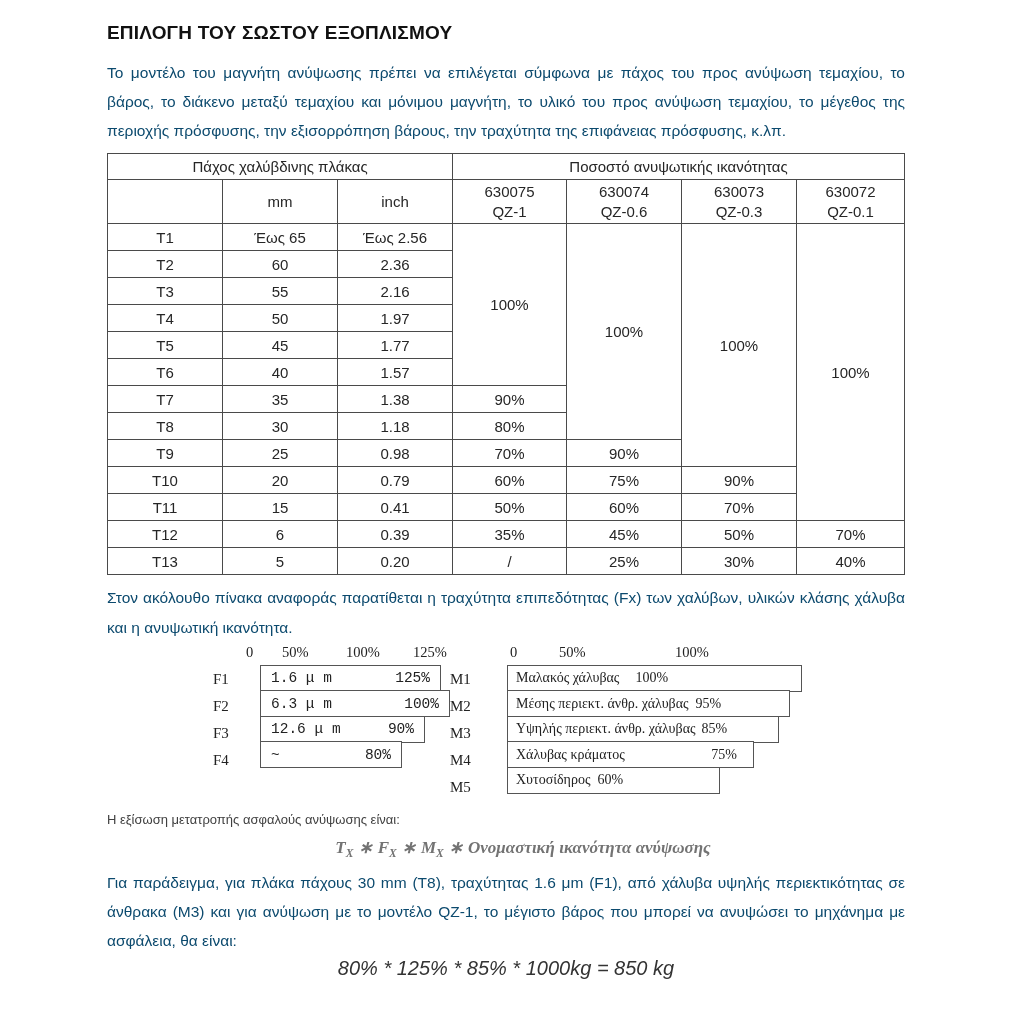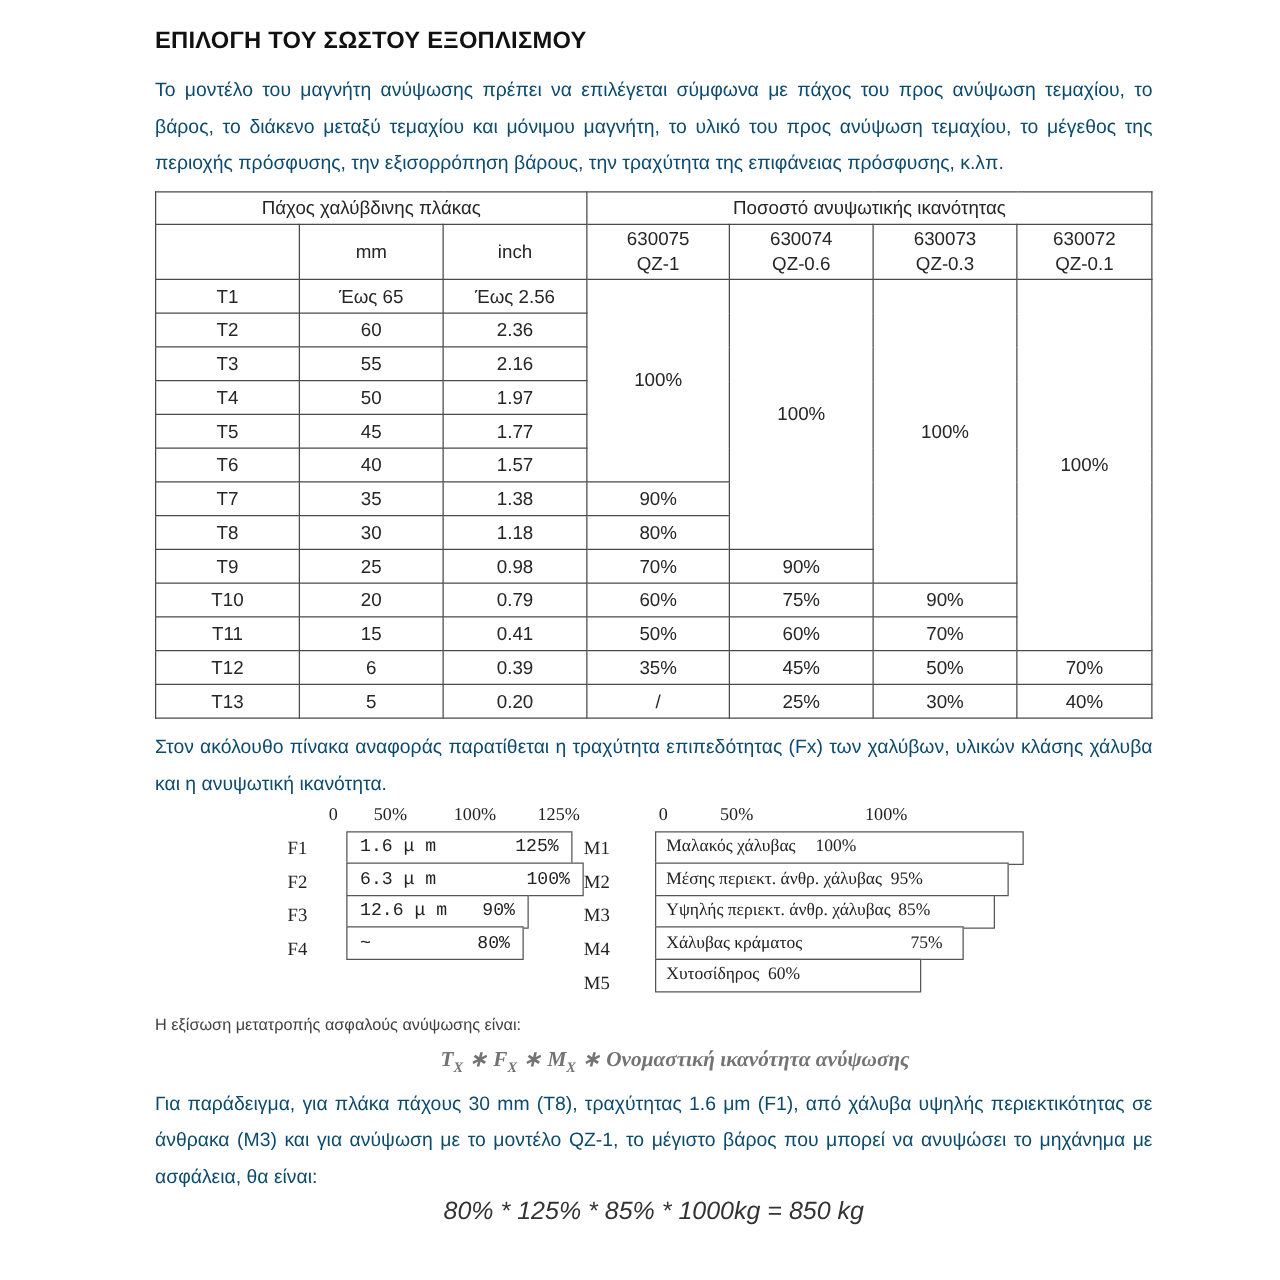--- a/index.html
+++ b/index.html
@@ -1,18 +1,18 @@
 <!DOCTYPE html>
 <html><head>
 <meta charset="utf-8">
 <style>
   html,body{margin:0;padding:0;background:#ffffff;}
   .page{position:relative;width:1024px;height:1024px;background:#fff;overflow:hidden;
         font-family:"Liberation Sans", sans-serif;color:#333;}
-  .wrapper{position:absolute;left:124px;top:0;width:798px;padding-top:22px;}
+  .wrapper{position:absolute;left:107px;top:0;width:798px;padding-top:22px;}
 
   .title{font-size:19px;line-height:22px;font-weight:bold;color:#111;margin:0 0 14px 0;
          letter-spacing:0.2px;}
   .para{font-size:15.5px;line-height:29px;text-align:justify;margin:0;color:#0c4a6e;}
   .para.note{margin-top:8px;line-height:29.5px;}
 
   
   table.cap{border-collapse:collapse;table-layout:fixed;width:797px;margin-top:8px;
             font-size:15px;color:#262626;}
   table.cap th,table.cap td{border:1.5px solid #4a4a4a;text-align:center;vertical-align:middle;
@@ -31,21 +31,21 @@
   .lab-col .rlabel{display:block;height:27px;line-height:26px;}
   .f-labels{width:47px;}
   .m-labels{width:45px;}
   .f-chart{position:relative;width:190px;padding-top:22px;}
   .m-chart{position:relative;width:300px;padding-top:22px;margin-left:12px;}
   .bar{box-sizing:border-box;height:27px;border:1.5px solid #555;background:#fff;
        display:flex;align-items:center;margin-top:-1.5px;white-space:nowrap;
        font-size:14.5px;}
   .bar:first-of-type{margin-top:0;}
   .f-bar{justify-content:space-between;padding:0 10px;font-family:Liberation Mono, monospace;}
-  .f-bar-0{width:181px;} .f-bar-1{width:190px;} .f-bar-2{width:146px;} .f-bar-3{width:142px;}
+  .f-bar-0{width:181px;} .f-bar-1{width:190px;} .f-bar-2{width:165px;} .f-bar-3{width:142px;}
   .m-bar{padding:0 8px;font-size:14px;}
   .m-bar-0{width:295px;} .m-bar-1{width:283px;} .m-bar-2{width:272px;} .m-bar-3{width:247px;} .m-bar-4{width:213px;}
   .m-bar-0 .val{margin-left:16px;} .m-bar-1 .val{margin-left:7px;} .m-bar-2 .val{margin-left:6px;}
   .m-bar-3 .val{margin-left:auto;margin-right:8px;} .m-bar-4 .val{margin-left:7px;}
   .f-tick-0{left:-14px;} .f-tick-1{left:22px;} .f-tick-2{left:86px;} .f-tick-3{left:153px;}
   .m-tick-0{left:3px;} .m-tick-1{left:52px;} .m-tick-2{left:168px;}
 
   
   .eq-intro{font-size:13px;line-height:20px;margin:9px 0 0 0;color:#404040;}
   .equation{margin-top:7px;text-align:center;padding-left:34px;

